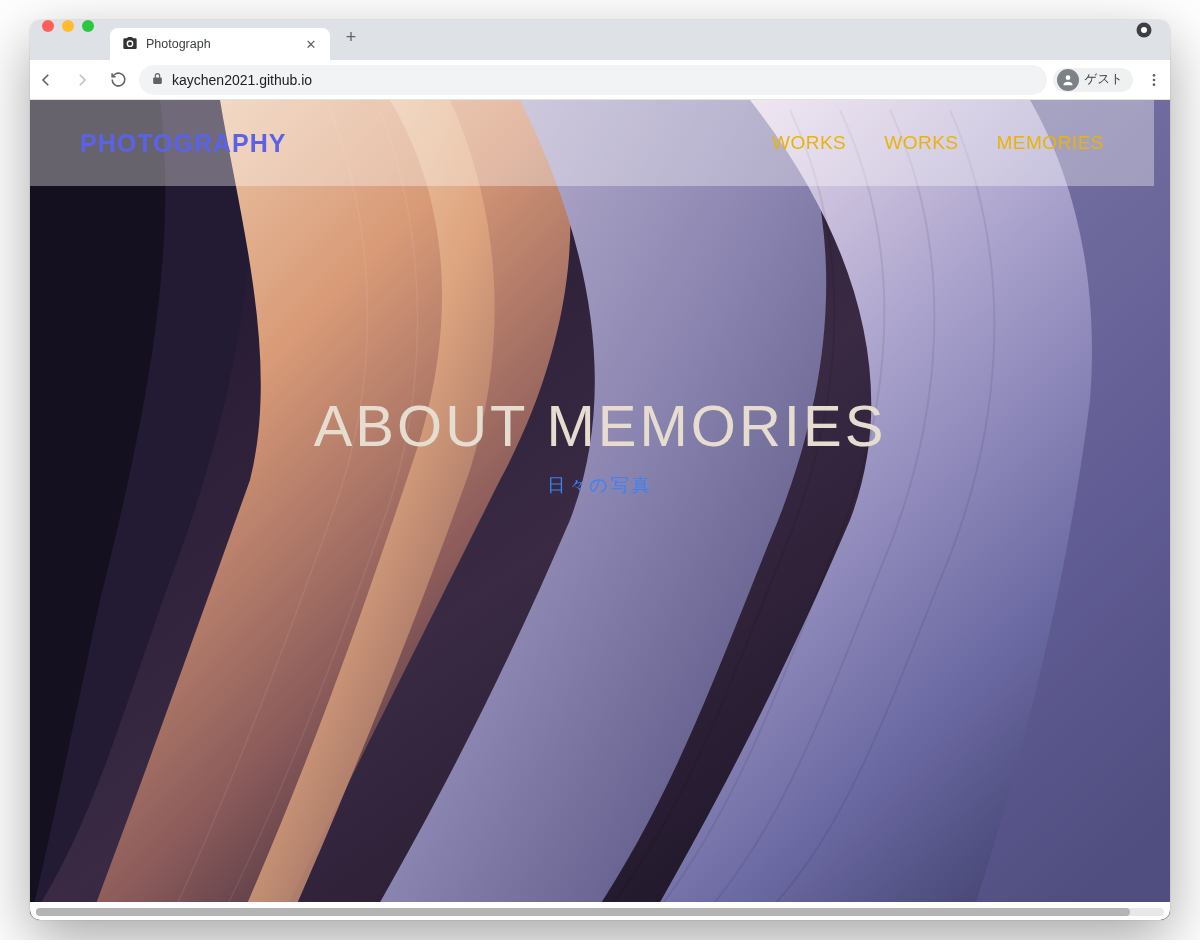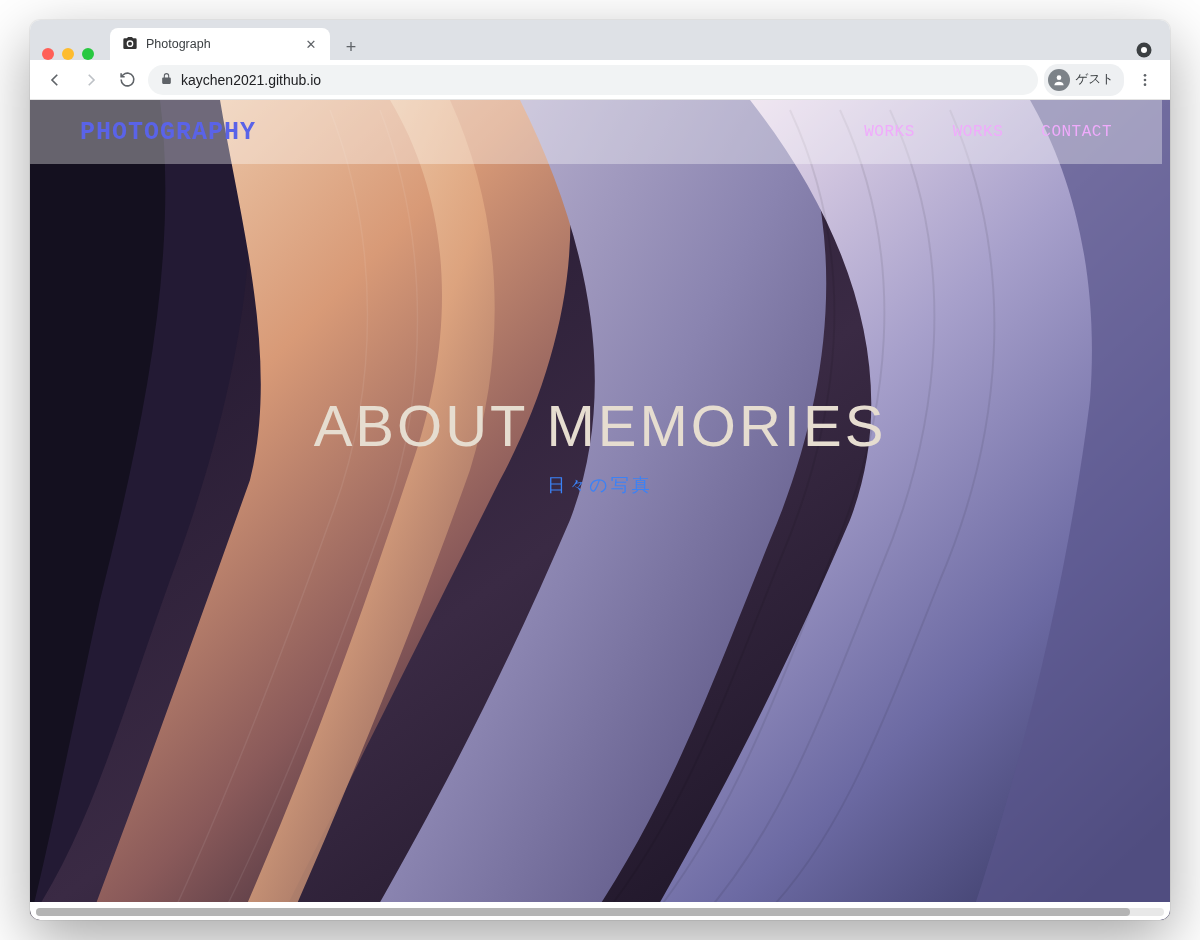--- a/index.html
+++ b/index.html
@@ -19,21 +19,21 @@
       box-shadow: 0 20px 60px rgba(0,0,0,0.35), 0 0 0 1px rgba(0,0,0,0.05);
       overflow: hidden;
       display: flex;
       flex-direction: column;
     }
     
     .tabstrip {
       height: 40px;
       background: #dee1e6;
       display: flex;
-      align-items: flex-end;
+      align-items: flex-start;
       padding: 0 12px;
       gap: 8px;
     }
     .traffic {
       display: flex;
       gap: 8px;
       align-items: center;
       margin-right: 8px;
     }
     .dot { width: 12px; height: 12px; border-radius: 50%; }
@@ -80,21 +80,21 @@
       width: 20px; height: 20px;
       display:flex;align-items:center;justify-content:center;
     }
     
     .toolbar {
       height: 40px;
       background: #fff;
       border-bottom: 1px solid #e3e3e3;
       display: flex;
       align-items: center;
-      padding: 0 10px;
+      padding: 0 1px;
       gap: 6px;
     }
     .nav-btn {
       width: 30px; height: 30px;
       display: flex;
       align-items: center;
       justify-content: center;
       color: #5f6368;
       border-radius: 50%;
     }
@@ -109,21 +109,21 @@
       padding: 0 12px;
       gap: 8px;
       color: #202124;
       font-size: 14px;
     }
     .profile-pill {
       display: flex;
       align-items: center;
       gap: 6px;
       background: #eef0f2;
-      height: 32px;
+      height: 24px;
       border-radius: 14px;
       padding: 0 10px 0 4px;
       font-size: 12.5px;
       color: #3c4043;
     }
     .profile-avatar {
       width: 22px; height: 22px;
       background: #7c8288;
       border-radius: 50%;
       display:flex;align-items:center;justify-content:center;
@@ -135,44 +135,43 @@
       overflow: hidden;
       background: #1a1224;
     }
     .hero-bg {
       position: absolute;
       inset: 0;
     }
     .hero-bg svg { width: 100%; height: 100%; display:block; }
     .site-header {
       position: absolute;
-      top: 0; left: 0; right: 8px;
-      height: 64px;
+      top: 0; left: 0; right: 16px;
+      height: 86px;
       background: rgba(255,255,255,0.35);
       display: flex;
       align-items: center;
       padding: 0 50px;
       justify-content: space-between;
-      font-family: Liberation Mono, monospace;
     }
     .brand {
       font-size: 25px;
       font-weight: 700;
       letter-spacing: 1px;
       color: #5a63e8;
     }
     .nav {
       display: flex;
       gap: 38px;
     }
     .nav a {
-      font-size: 16px;
+      font-size: 19px;
       font-weight: 500;
       letter-spacing: 0.5px;
-      color: #f0abfc;
+      color: #eab308;
       text-decoration: none;
     }
     .hero-text {
       position: absolute;
       top: 42%;
       left: 50%;
       transform: translate(-50%, -50%);
       text-align: center;
       color: #e6ddd0;
     }
@@ -340,21 +339,21 @@
           <path d="M350,10 C400,140 400,300 350,430 C300,570 250,700 190,820"></path>
         </g>
       </svg>
     </div>
 
     <div class="site-header">
       <div class="brand">PHOTOGRAPHY</div>
       <nav class="nav">
         <a href="#">WORKS</a>
         <a href="#">WORKS</a>
-        <a href="#">CONTACT</a>
+        <a href="#">MEMORIES</a>
       </nav>
     </div>
 
     <div class="hero-text">
       <div class="hero-title">ABOUT MEMORIES</div>
       <div class="hero-sub">日々の写真</div>
     </div>
 
     <div class="scroll-region">
       <div class="hscroll">

